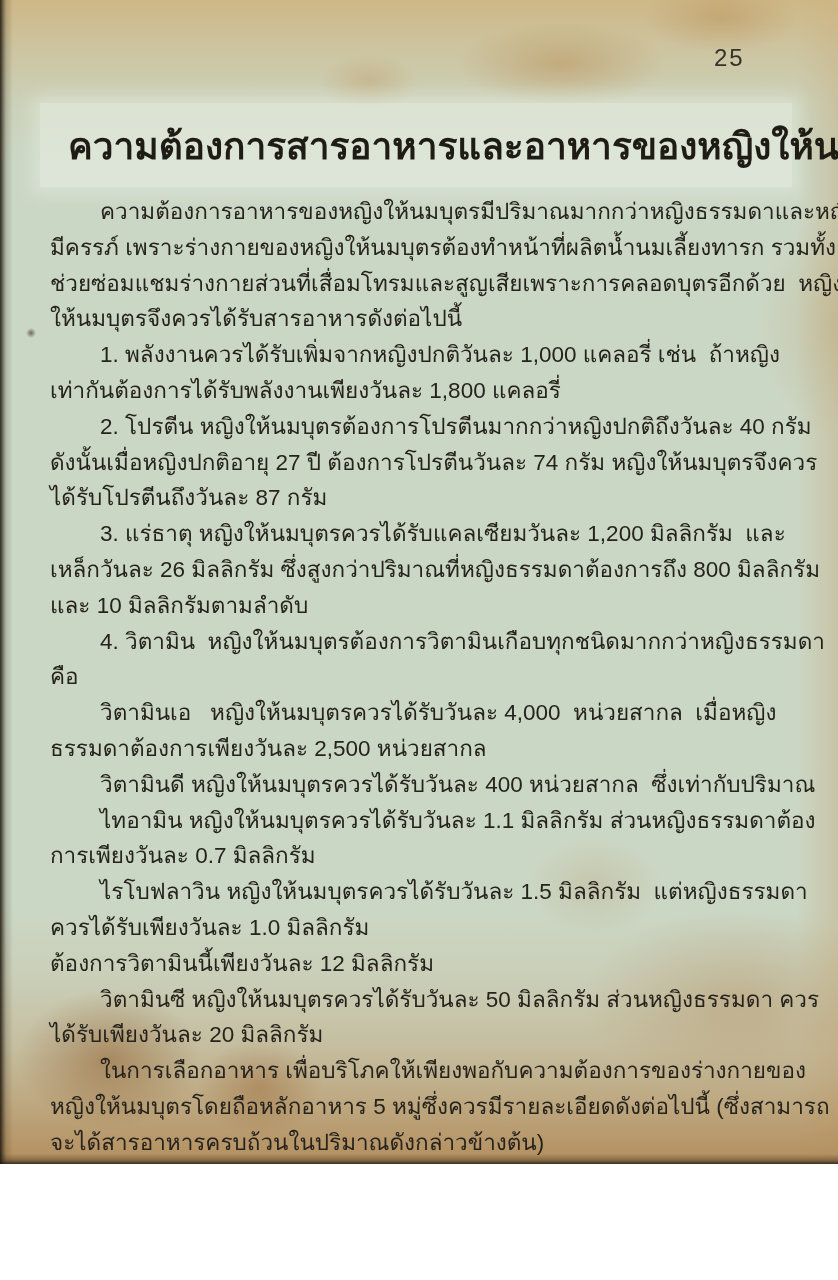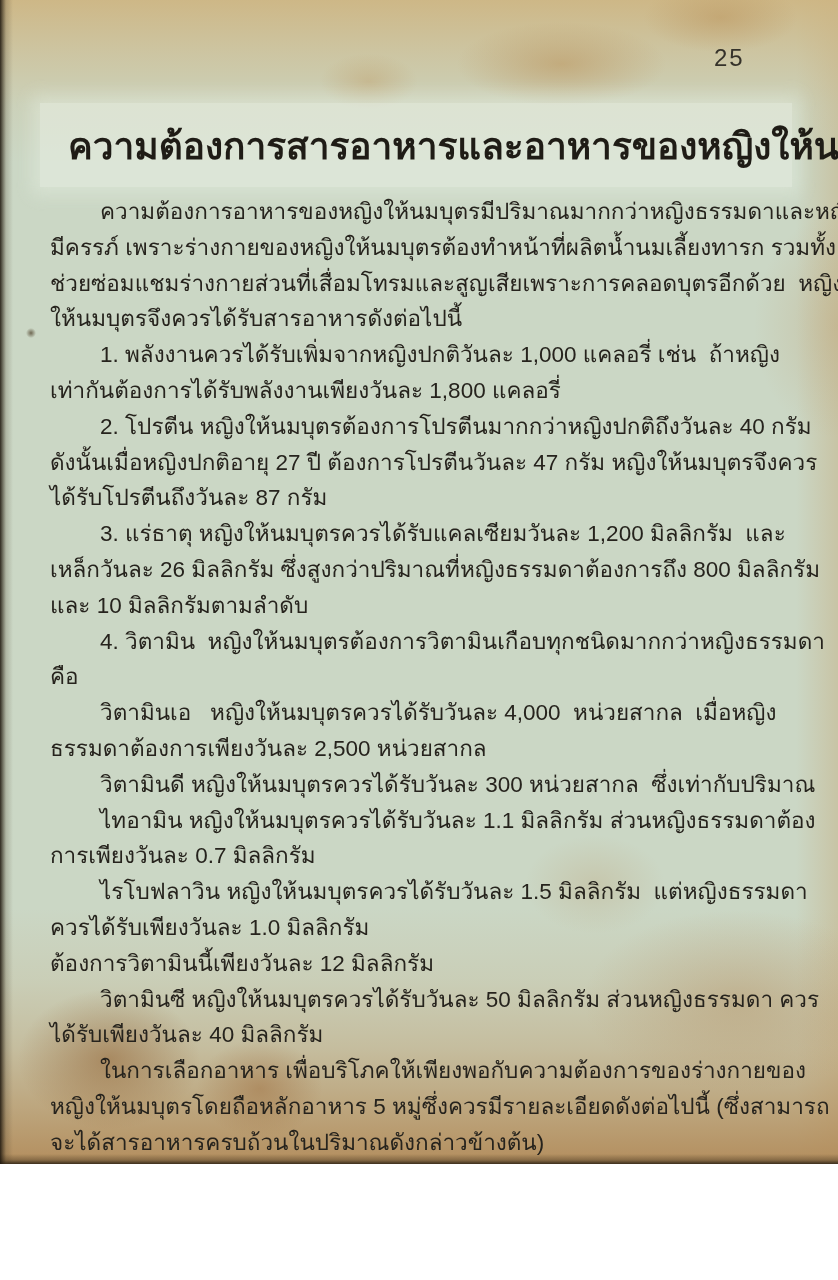--- a/index.html
+++ b/index.html
@@ -62,35 +62,35 @@
   </div>
 
   <div class="body-text">
     <div class="line ind">ความต้องการอาหารของหญิงให้นมบุตรมีปริมาณมากกว่าหญิงธรรมดาและหญิง</div>
     <div class="line">มีครรภ์ เพราะร่างกายของหญิงให้นมบุตรต้องทำหน้าที่ผลิตน้ำนมเลี้ยงทารก รวมทั้ง</div>
     <div class="line">ช่วยซ่อมแชมร่างกายส่วนที่เสื่อมโทรมและสูญเสียเพราะการคลอดบุตรอีกด้วย  หญิง</div>
     <div class="line">ให้นมบุตรจึงควรได้รับสารอาหารดังต่อไปนี้</div>
     <div class="line ind">1. พลังงานควรได้รับเพิ่มจากหญิงปกติวันละ 1,000 แคลอรี่ เช่น  ถ้าหญิง</div>
     <div class="line">เท่ากันต้องการได้รับพลังงานเพียงวันละ 1,800 แคลอรี่</div>
     <div class="line ind">2. โปรตีน หญิงให้นมบุตรต้องการโปรตีนมากกว่าหญิงปกติถึงวันละ 40 กรัม</div>
-    <div class="line">ดังนั้นเมื่อหญิงปกติอายุ 27 ปี ต้องการโปรตีนวันละ 47 กรัม หญิงให้นมบุตรจึงควร</div>
+    <div class="line">ดังนั้นเมื่อหญิงปกติอายุ 27 ปี ต้องการโปรตีนวันละ 74 กรัม หญิงให้นมบุตรจึงควร</div>
     <div class="line">ได้รับโปรตีนถึงวันละ 87 กรัม</div>
     <div class="line ind">3. แร่ธาตุ หญิงให้นมบุตรควรได้รับแคลเซียมวันละ 1,200 มิลลิกรัม  และ</div>
     <div class="line">เหล็กวันละ 26 มิลลิกรัม ซึ่งสูงกว่าปริมาณที่หญิงธรรมดาต้องการถึง 800 มิลลิกรัม</div>
     <div class="line">และ 10 มิลลิกรัมตามลำดับ</div>
     <div class="line ind">4. วิตามิน  หญิงให้นมบุตรต้องการวิตามินเกือบทุกชนิดมากกว่าหญิงธรรมดา</div>
     <div class="line">คือ</div>
     <div class="line ind">วิตามินเอ   หญิงให้นมบุตรควรได้รับวันละ 4,000  หน่วยสากล  เมื่อหญิง</div>
     <div class="line">ธรรมดาต้องการเพียงวันละ 2,500 หน่วยสากล</div>
-    <div class="line ind">วิตามินดี หญิงให้นมบุตรควรได้รับวันละ 300 หน่วยสากล  ซึ่งเท่ากับปริมาณ</div>
+    <div class="line ind">วิตามินดี หญิงให้นมบุตรควรได้รับวันละ 400 หน่วยสากล  ซึ่งเท่ากับปริมาณ</div>
     <div class="line ind">ไทอามิน หญิงให้นมบุตรควรได้รับวันละ 1.1 มิลลิกรัม ส่วนหญิงธรรมดาต้อง</div>
     <div class="line">การเพียงวันละ 0.7 มิลลิกรัม</div>
     <div class="line ind">ไรโบฟลาวิน หญิงให้นมบุตรควรได้รับวันละ 1.5 มิลลิกรัม  แต่หญิงธรรมดา</div>
     <div class="line">ควรได้รับเพียงวันละ 1.0 มิลลิกรัม</div>
     <div class="line">ต้องการวิตามินนี้เพียงวันละ 12 มิลลิกรัม</div>
     <div class="line ind">วิตามินซี หญิงให้นมบุตรควรได้รับวันละ 50 มิลลิกรัม ส่วนหญิงธรรมดา ควร</div>
-    <div class="line">ได้รับเพียงวันละ 40 มิลลิกรัม</div>
+    <div class="line">ได้รับเพียงวันละ 20 มิลลิกรัม</div>
     <div class="line ind">ในการเลือกอาหาร เพื่อบริโภคให้เพียงพอกับความต้องการของร่างกายของ</div>
     <div class="line">หญิงให้นมบุตรโดยถือหลักอาหาร 5 หมู่ซึ่งควรมีรายละเอียดดังต่อไปนี้ (ซึ่งสามารถ</div>
     <div class="line">จะได้สารอาหารครบถ้วนในปริมาณดังกล่าวข้างต้น)</div>
   </div>
 
 </div>
 
 </body></html>

